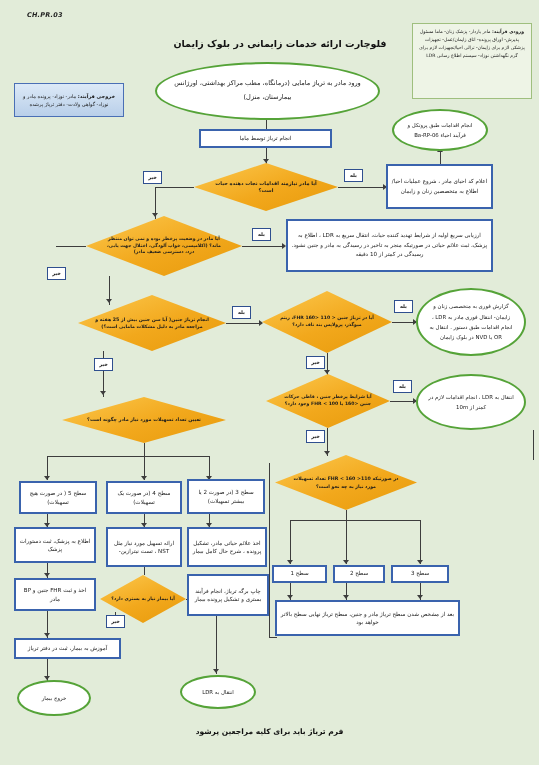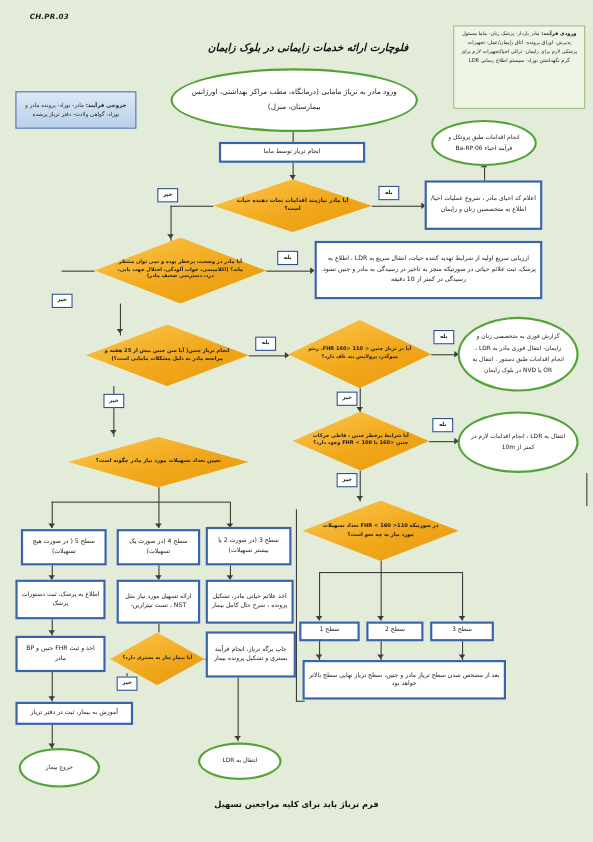--- a/index.html
+++ b/index.html
@@ -13,21 +13,20 @@
   .abs{position:absolute;box-sizing:border-box;}
 
   
   .doc-code{
     font-size:6.5px;font-weight:700;letter-spacing:.2px;
     color:#222;direction:ltr;text-align:left;
   }
   .title{
     font-size:9.5px;font-weight:700;text-align:center;color:#111;
     line-height:1.3;
-    font-style:italic;
   }
   .footer{
     font-size:7.5px;font-weight:700;text-align:center;color:#111;
   }
 
   
   .box{
     background:#ffffff;
     border:2px solid #3a63ad;
     display:flex;align-items:center;justify-content:center;
@@ -302,13 +301,13 @@
 <div class="arrow-d" style="left:343px;top:595px;"></div>
 <div class="ln vl" style="left:420px;top:583px;height:17px;"></div>
 <div class="arrow-d" style="left:417px;top:595px;"></div>
 
 <div class="abs box tight" style="left:275px;top:600px;width:185px;height:36px;">بعد از مشخص شدن سطح تریاژ مادر و جنین، سطح تریاژ نهایی سطح بالاتر خواهد بود</div>
 
 <div class="ln vl" style="left:269px;top:463px;height:175px;"></div>
 <div class="ln hl" style="left:269px;top:637px;width:8px;"></div>
 <div class="ln vl" style="left:533px;top:430px;height:30px;"></div>
 
-<div class="abs footer" style="left:0;top:727px;width:539px;">فرم تریاژ باید برای کلیه مراجعین تسهیل</div>
+<div class="abs footer" style="left:0;top:727px;width:539px;">فرم تریاژ باید برای کلیه مراجعین پرشود</div>
 
 </body></html>

